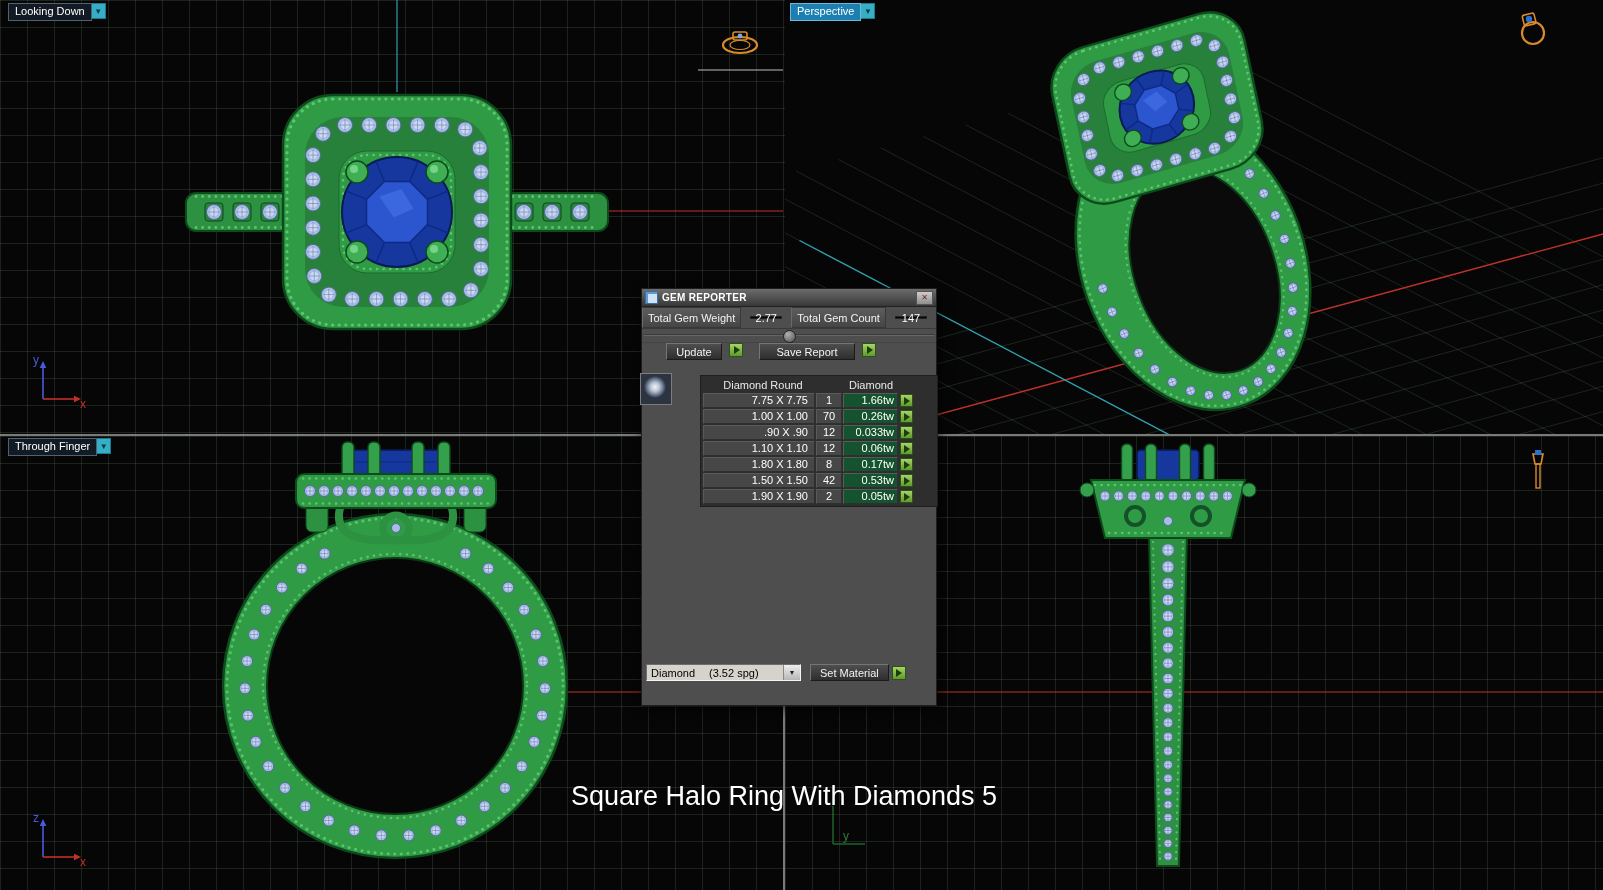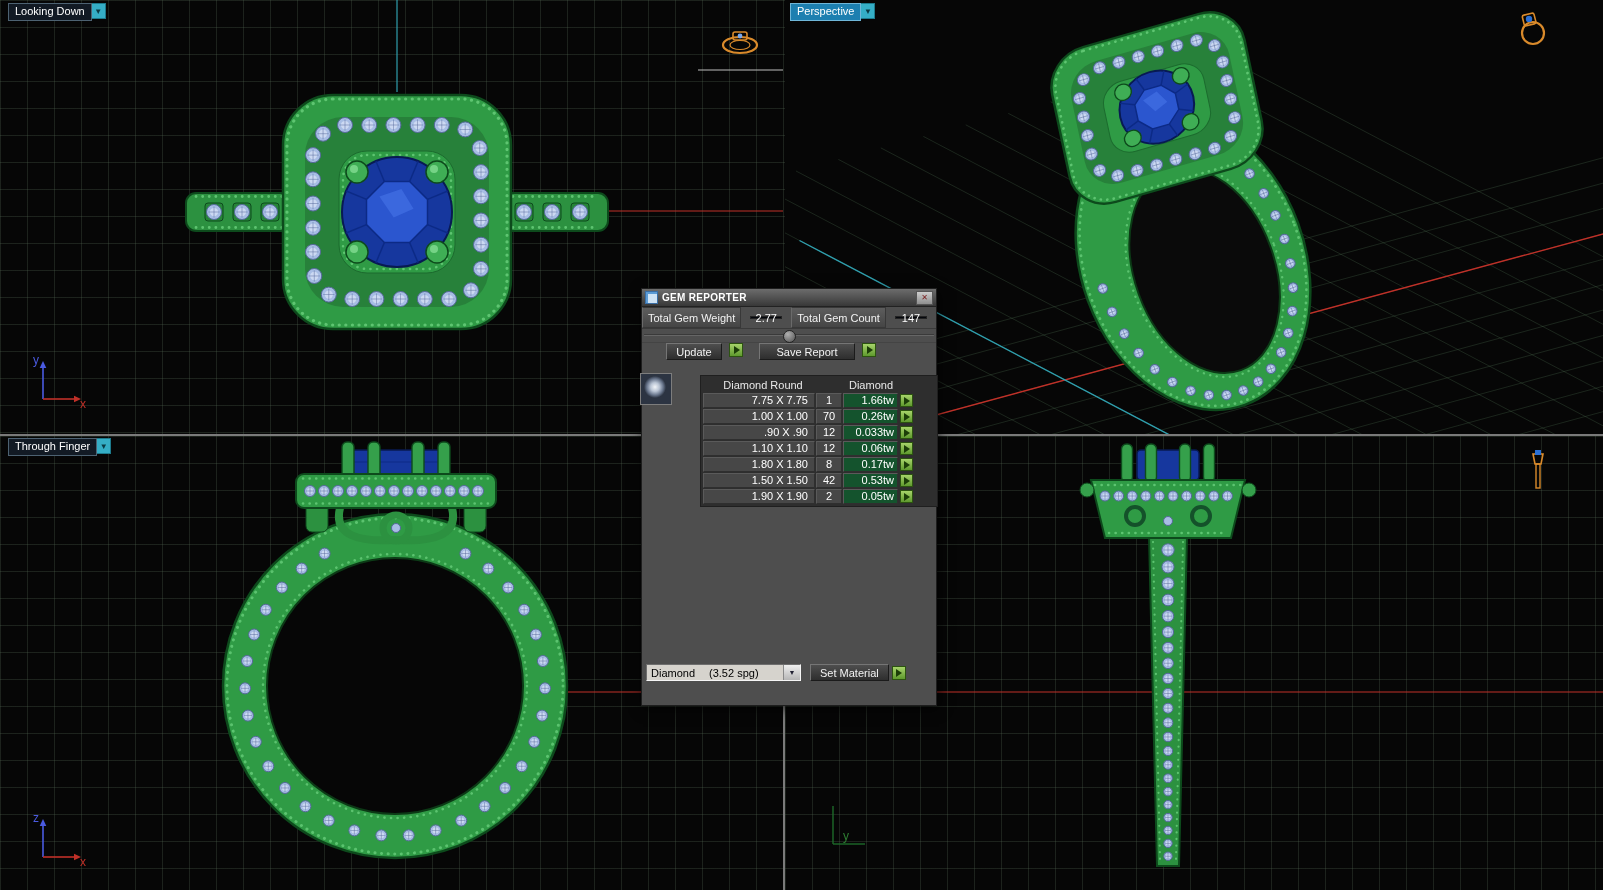--- a/index.html
+++ b/index.html
@@ -919,20 +919,21 @@
       <rect x="11" y="16" width="4" height="24" fill="none" stroke="#d98a2b" stroke-width="1.4"></rect>
       <rect x="10" y="2" width="6" height="5" fill="#2a6fd4"></rect>
     </svg>
     <svg class="axis-glyph" style="left:38px;bottom:36px" width="62" height="52" viewBox="0 0 62 52">
       <line x1="10" y1="4" x2="10" y2="42" stroke="#1e6b2a" stroke-width="1.4"></line>
       <line x1="10" y1="42" x2="42" y2="42" stroke="#1e6b2a" stroke-width="1.4"></line>
       <text x="20" y="38" fill="#2e7d32" font-size="12">y</text>
     </svg>
   </div>
 
+  <div class="caption">Square Halo Ring With Diamonds 5</div>
 
   <div class="dialog">
     <div class="titlebar">
       <span class="title-icon"></span>
       <span class="title-text">GEM REPORTER</span>
       <span class="title-spacer"></span>
       <span class="close-btn">✕</span>
     </div>
     <div class="stats-row">
       <span class="stat-label">Total Gem Weight</span>

